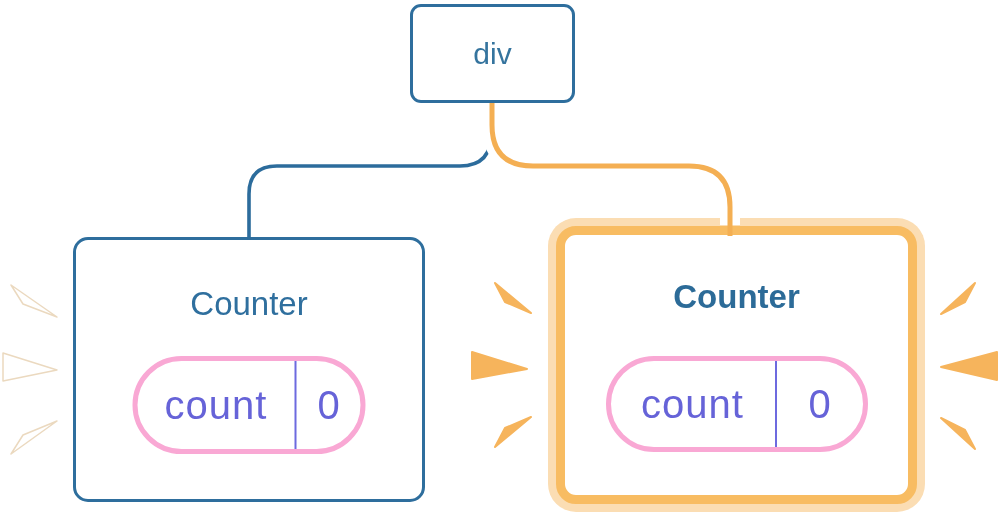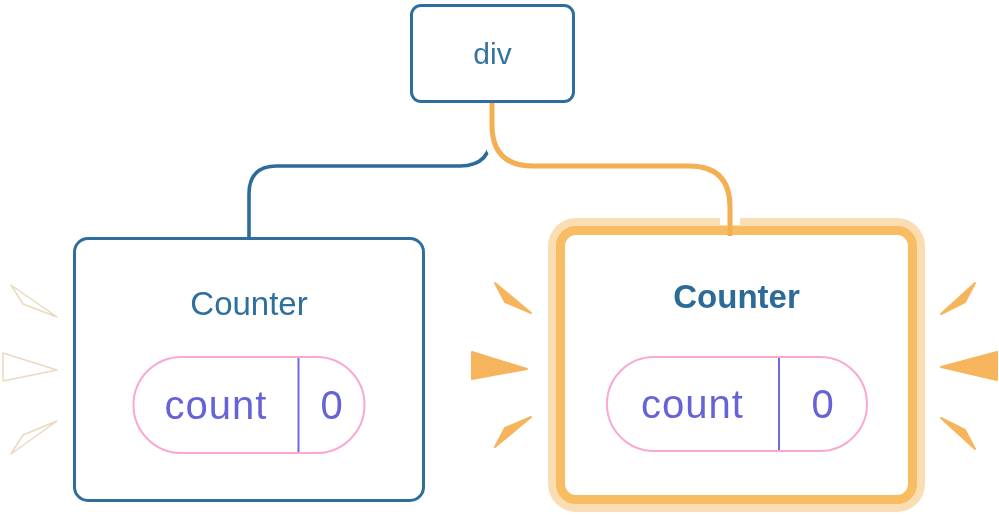--- a/index.html
+++ b/index.html
@@ -35,21 +35,21 @@
   .node-title{
     position:absolute;left:0;right:0;text-align:center;
     font-size:33px;line-height:40px;color:#2F6F9E;
   }
   .counter-node-left  .node-title{top:44px;font-weight:500;}
   .counter-node-right .node-title{top:42px;font-weight:700;color:#2C6B98;}
 
   .state-pill{
     position:absolute;left:50%;transform:translateX(-50%);
     display:flex;align-items:stretch;box-sizing:border-box;
-    border:2px solid #f9a8d4;border-radius:49px;
+    border:5px solid #f9a8d4;border-radius:49px;
     color:#6663D8;font-size:40px;background:#ffffff;text-align:center;
   }
   .counter-node-left  .state-pill{top:116px;width:233px;height:98px;}
   .counter-node-right .state-pill{top:121px;width:262px;height:96px;}
 
   .state-key-cell{
     flex:1 1 auto;display:flex;align-items:center;justify-content:center;
     letter-spacing:1px;
   }
   .state-pill-divider{flex:0 0 2px;background:#6D6ADF;}

